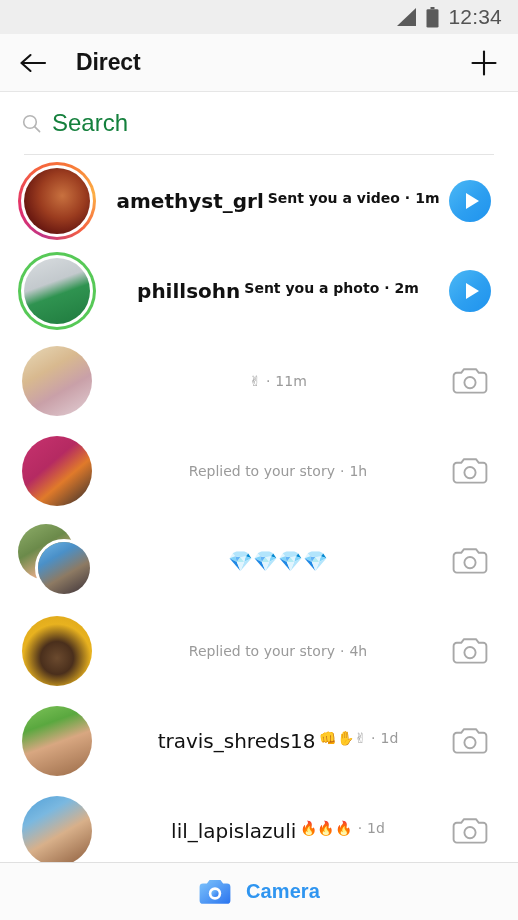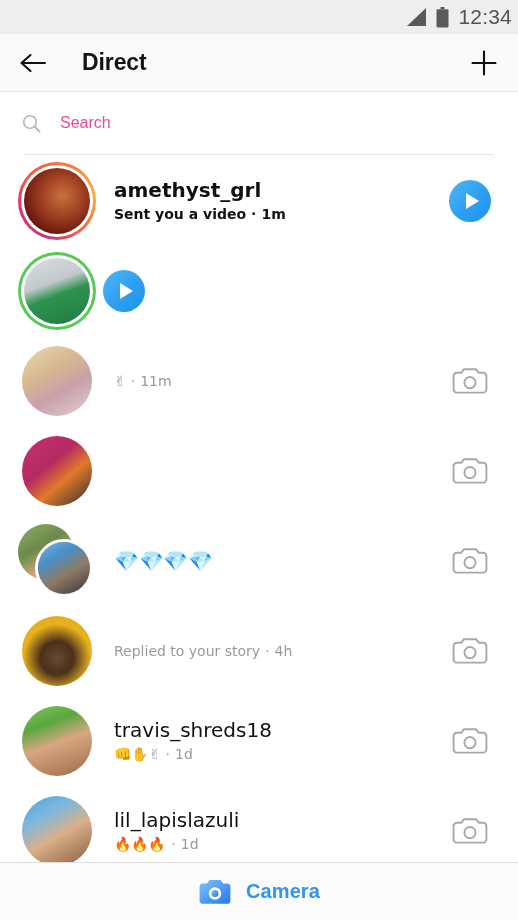--- a/index.html
+++ b/index.html
@@ -20,21 +20,21 @@
     overflow: hidden;
   }
 
   
   .status-bar {
     height: 34px;
     background: #eeeeee;
     display: flex;
     align-items: center;
     justify-content: flex-end;
-    padding-right: 6px;
+    padding-right: 16px;
     gap: 9px;
   }
   .signal-icon { width: 22px; height: 20px; display:block; }
   .battery-icon { width: 13px; height: 21px; display:block; }
   .status-time {
     font-size: 21px;
     color: #535353;
     letter-spacing: 0.2px;
     line-height: 1;
     padding-bottom: 1px;
@@ -51,43 +51,43 @@
   }
   .back-btn {
     width: 40px; height: 40px;
     display: flex; align-items: center; justify-content: flex-start;
     cursor: pointer;
   }
   .header-title {
     font-size: 23px;
     font-weight: bold;
     color: #141414;
-    margin-left: 24px;
+    margin-left: 18px;
     letter-spacing: -0.1px;
   }
   .header-spacer { flex: 1; }
   .plus-btn {
     width: 40px; height: 40px;
     display: flex; align-items: center; justify-content: flex-end;
     cursor: pointer;
   }
 
   
   .search-wrap {
     height: 62px;
     background: #ffffff;
     display: flex;
     align-items: center;
     padding-left: 22px;
   }
   .search-icon { width: 19px; height: 19px; flex: none; }
   .search-placeholder {
-    font-size: 16px;
-    color: #ec4899;
-    margin-left: 19px;
+    font-size: 24px;
+    color: #15803d;
+    margin-left: 11px;
   }
   .search-divider {
     height: 1px;
     background: #e4e4e4;
     margin: 0 24px 0 24px;
   }
 
   
   .thread-list {
     position: absolute;
@@ -165,21 +165,21 @@
     position: absolute;
     inset: 0;
   }
 
   
   .thread-text {
     flex: 1;
     min-width: 0;
     margin-left: 18px;
     display: flex;
-    flex-direction: column;
+    flex-direction: row;
     justify-content: center;
     gap: 4px;
   }
   .thread-title {
     font-size: 20px;
     color: #111111;
     white-space: nowrap;
     overflow: hidden;
     line-height: 1.15;
   }
@@ -304,20 +304,24 @@
         </div>
       </div>
       <div class="thread">
         <div class="avatar-slot ringed">
           <div class="ring ring-green"></div>
           <div class="ring-inner"></div>
           <div class="av-photo av-single">
             <div class="ph" style="background: linear-gradient(160deg, rgb(217, 221, 224) 0%, rgb(195, 201, 205) 38%, rgb(47, 147, 80) 55%, rgb(31, 122, 62) 100%);"></div>
           </div>
         </div>
+        <div class="thread-text">
+          <div class="thread-title emoji unread">phillsohn</div>
+          <div class="thread-sub emoji unread"><span>Sent you a photo</span><span style="margin: 0px 5px;">·</span><span>2m</span></div>
+        </div>
         <div class="thread-action">
           <div class="play-circle">
             <div class="play-tri"></div>
           </div>
         </div>
       </div>
       <div class="thread">
         <div class="avatar-slot">
           <div class="av-photo av-single">
             <div class="ph" style="background: linear-gradient(150deg, rgb(232, 217, 184) 0%, rgb(216, 185, 143) 35%, rgb(201, 160, 168) 62%, rgb(227, 208, 214) 100%);"></div>
@@ -333,20 +337,21 @@
           </svg>
         </div>
       </div>
       <div class="thread">
         <div class="avatar-slot">
           <div class="av-photo av-single">
             <div class="ph" style="background: linear-gradient(140deg, rgb(200, 50, 111) 0%, rgb(181, 42, 98) 40%, rgb(224, 122, 42) 62%, rgb(42, 42, 47) 100%);"></div>
           </div>
         </div>
         <div class="thread-text">
+          <div class="thread-sub emoji"><span>Replied to your story</span><span style="margin: 0px 5px;">·</span><span>1h</span></div>
         </div>
         <div class="thread-action">
           <svg width="38" height="32" viewBox="0 0 38 32">
             <path d="M13 4.2 h12 l2.8 3.6 H32.2 a3.2 3.2 0 0 1 3.2 3.2 v13.4 a3.2 3.2 0 0 1 -3.2 3.2 H5.8 a3.2 3.2 0 0 1 -3.2 -3.2 V11 a3.2 3.2 0 0 1 3.2 -3.2 H10.2 Z" fill="none" stroke="#a8a8a8" stroke-width="1.9" stroke-linejoin="round"></path>
             <circle cx="19" cy="17.6" r="5.6" fill="none" stroke="#a8a8a8" stroke-width="1.9"></circle>
           </svg>
         </div>
       </div>
       <div class="thread">
         <div class="avatar-slot">

